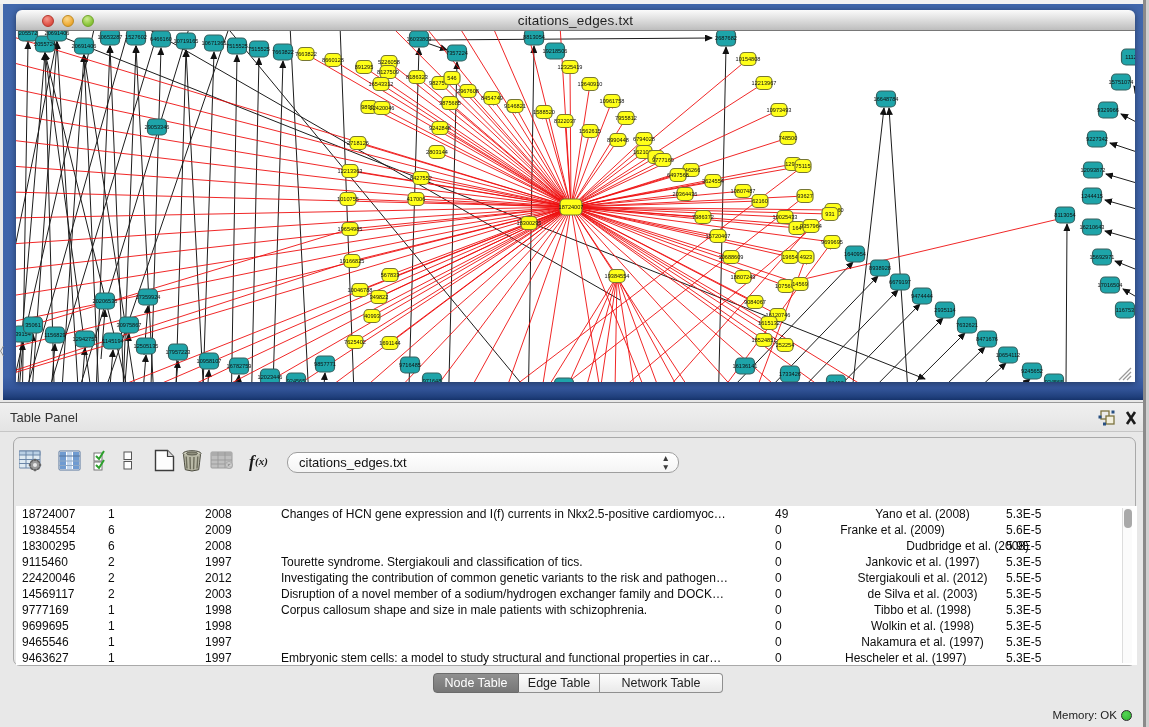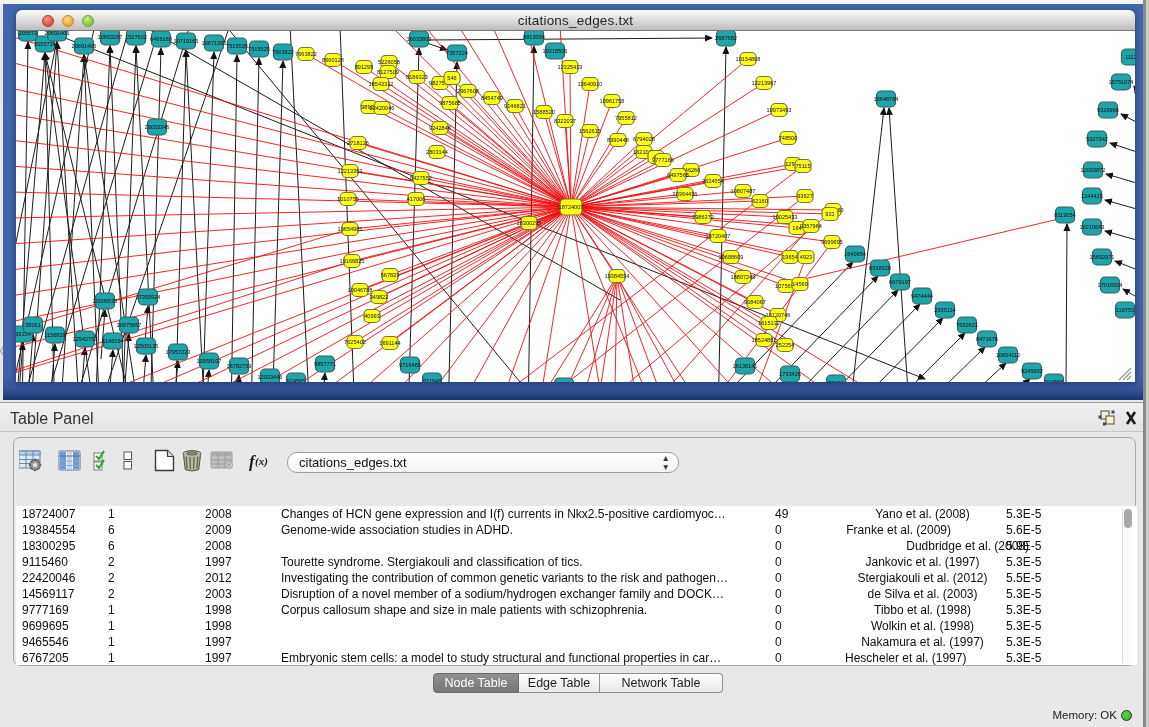--- a/index.html
+++ b/index.html
@@ -10,21 +10,21 @@
 #macwin { left:16px; top:10px; width:1119px; height:372px; border-radius:6px 6px 0 0;
   box-shadow:0 1px 6px rgba(0,0,0,0.45); }
 #titlebar { left:0; top:0; width:1119px; height:21px; border-radius:6px 6px 0 0;
   background:linear-gradient(180deg,#fbfbfb 0%,#e3e3e3 40%,#cdcdcd 75%,#bdbdbd 100%);
   border-bottom:1px solid #787878; }
 #titletext { width:100%; text-align:center; font-size:13.5px; color:#1f1f1f; line-height:21px; letter-spacing:0.2px; }
 .tl { position:absolute; top:5.2px; width:12px; height:12px; border-radius:50%; }
 #canvas { left:0; top:21px; width:1119px; height:351px; background:#ffffff; overflow:hidden; }
 #tphead { left:0; top:402px; width:1143px; height:30px;
   background:linear-gradient(180deg,#f0f0f0,#e4e4e4); border-top:1px solid #9a9a9a; border-bottom:1px solid #c6c6c6; }
-#tphead span { position:absolute; left:10px; top:7px; font-size:16px; color:#333; }
+#tphead span { position:absolute; left:10px; top:7px; font-size:13px; color:#333; }
 #panel { left:13px; top:437px; width:1123px; height:229px; background:#e8e8e8;
   border:1px solid #a9a9a9; border-radius:7px; }
 #dropdown { left:273px; top:14px; width:392px; height:21px; background:linear-gradient(180deg,#ffffff,#f4f4f4);
   border:1px solid #9e9e9e; border-radius:10px; font-size:13px; color:#111; line-height:19px; padding-left:11px; }
 #ddbtn { position:absolute; right:8px; top:1px; font-size:8.5px; color:#3a3a3a; line-height:8.5px; text-align:center; }
 #thead { left:2px; top:49px; width:1080px; height:19px; background:#b8dcec;
   border-top:1px solid #8e8e8e; border-bottom:1px solid #5d5d5d; }
 #thead div { position:absolute; top:0; height:18px; font-size:12px; color:#1c1c1c;
   text-align:center; line-height:18px; border-left:1px solid #8e8e8e; }
 #tbody { left:2px; top:68px; width:1121px; height:159px; background:#ffffff; }
@@ -654,23 +654,22 @@
     <span style="left:205px">2008</span>
 <span style="left:281px">Changes of HCN gene expression and I(f) currents in Nkx2.5-positive cardiomyoc…</span>
     <span style="left:775px">49</span>
 <span style="left:845px;width:155px;text-align:center">Yano et al. (2008)</span>
     <span style="left:1006px">5.3E-5</span>
 </div>
 <div class="trow" style="top:522px">
 <span style="left:22px">19384554</span>
     <span style="left:108px">6</span>
     <span style="left:205px">2009</span>
-<span style="left:281px">Genome-wide association studies in ADHD.</span>
-    <span style="left:775px">0</span>
-<span style="left:796px;width:155px;text-align:right">Franke et al. (2009)</span>
+    <span style="left:775px">0</span>
+<span style="left:815px;width:155px;text-align:center">Franke et al. (2009)</span>
     <span style="left:1006px">5.6E-5</span>
 </div>
 <div class="trow" style="top:538px">
 <span style="left:22px">18300295</span>
     <span style="left:108px">6</span>
     <span style="left:205px">2008</span>
     <span style="left:775px">0</span>
 <span style="left:874px;width:155px;text-align:right">Dudbridge et al. (2008)</span>
     <span style="left:1006px">5.9E-5</span>
 </div>
@@ -720,21 +719,21 @@
 </div>
 <div class="trow" style="top:634px">
 <span style="left:22px">9465546</span>
     <span style="left:108px">1</span>
     <span style="left:205px">1997</span>
     <span style="left:775px">0</span>
 <span style="left:845px;width:155px;text-align:center">Nakamura et al. (1997)</span>
     <span style="left:1006px">5.3E-5</span>
 </div>
 <div class="trow" style="top:650px">
-<span style="left:22px">6767205</span>
+<span style="left:22px">9463627</span>
     <span style="left:108px">1</span>
     <span style="left:205px">1997</span>
 <span style="left:281px">Embryonic stem cells: a model to study structural and functional properties in car…</span>
     <span style="left:775px">0</span>
 <span style="left:845px;width:155px;text-align:left">Hescheler et al. (1997)</span>
     <span style="left:1006px">5.3E-5</span>
 </div>
 <div class="abs" id="tabs">
   <div class="seg" style="left:0;width:86px;border-radius:4px 0 0 4px;background:linear-gradient(180deg,#909090,#767676);color:#fff;border-color:#6b6b6b">Node Table</div>
   <div class="seg" style="left:86px;width:81px;border-left:none">Edge Table</div>

